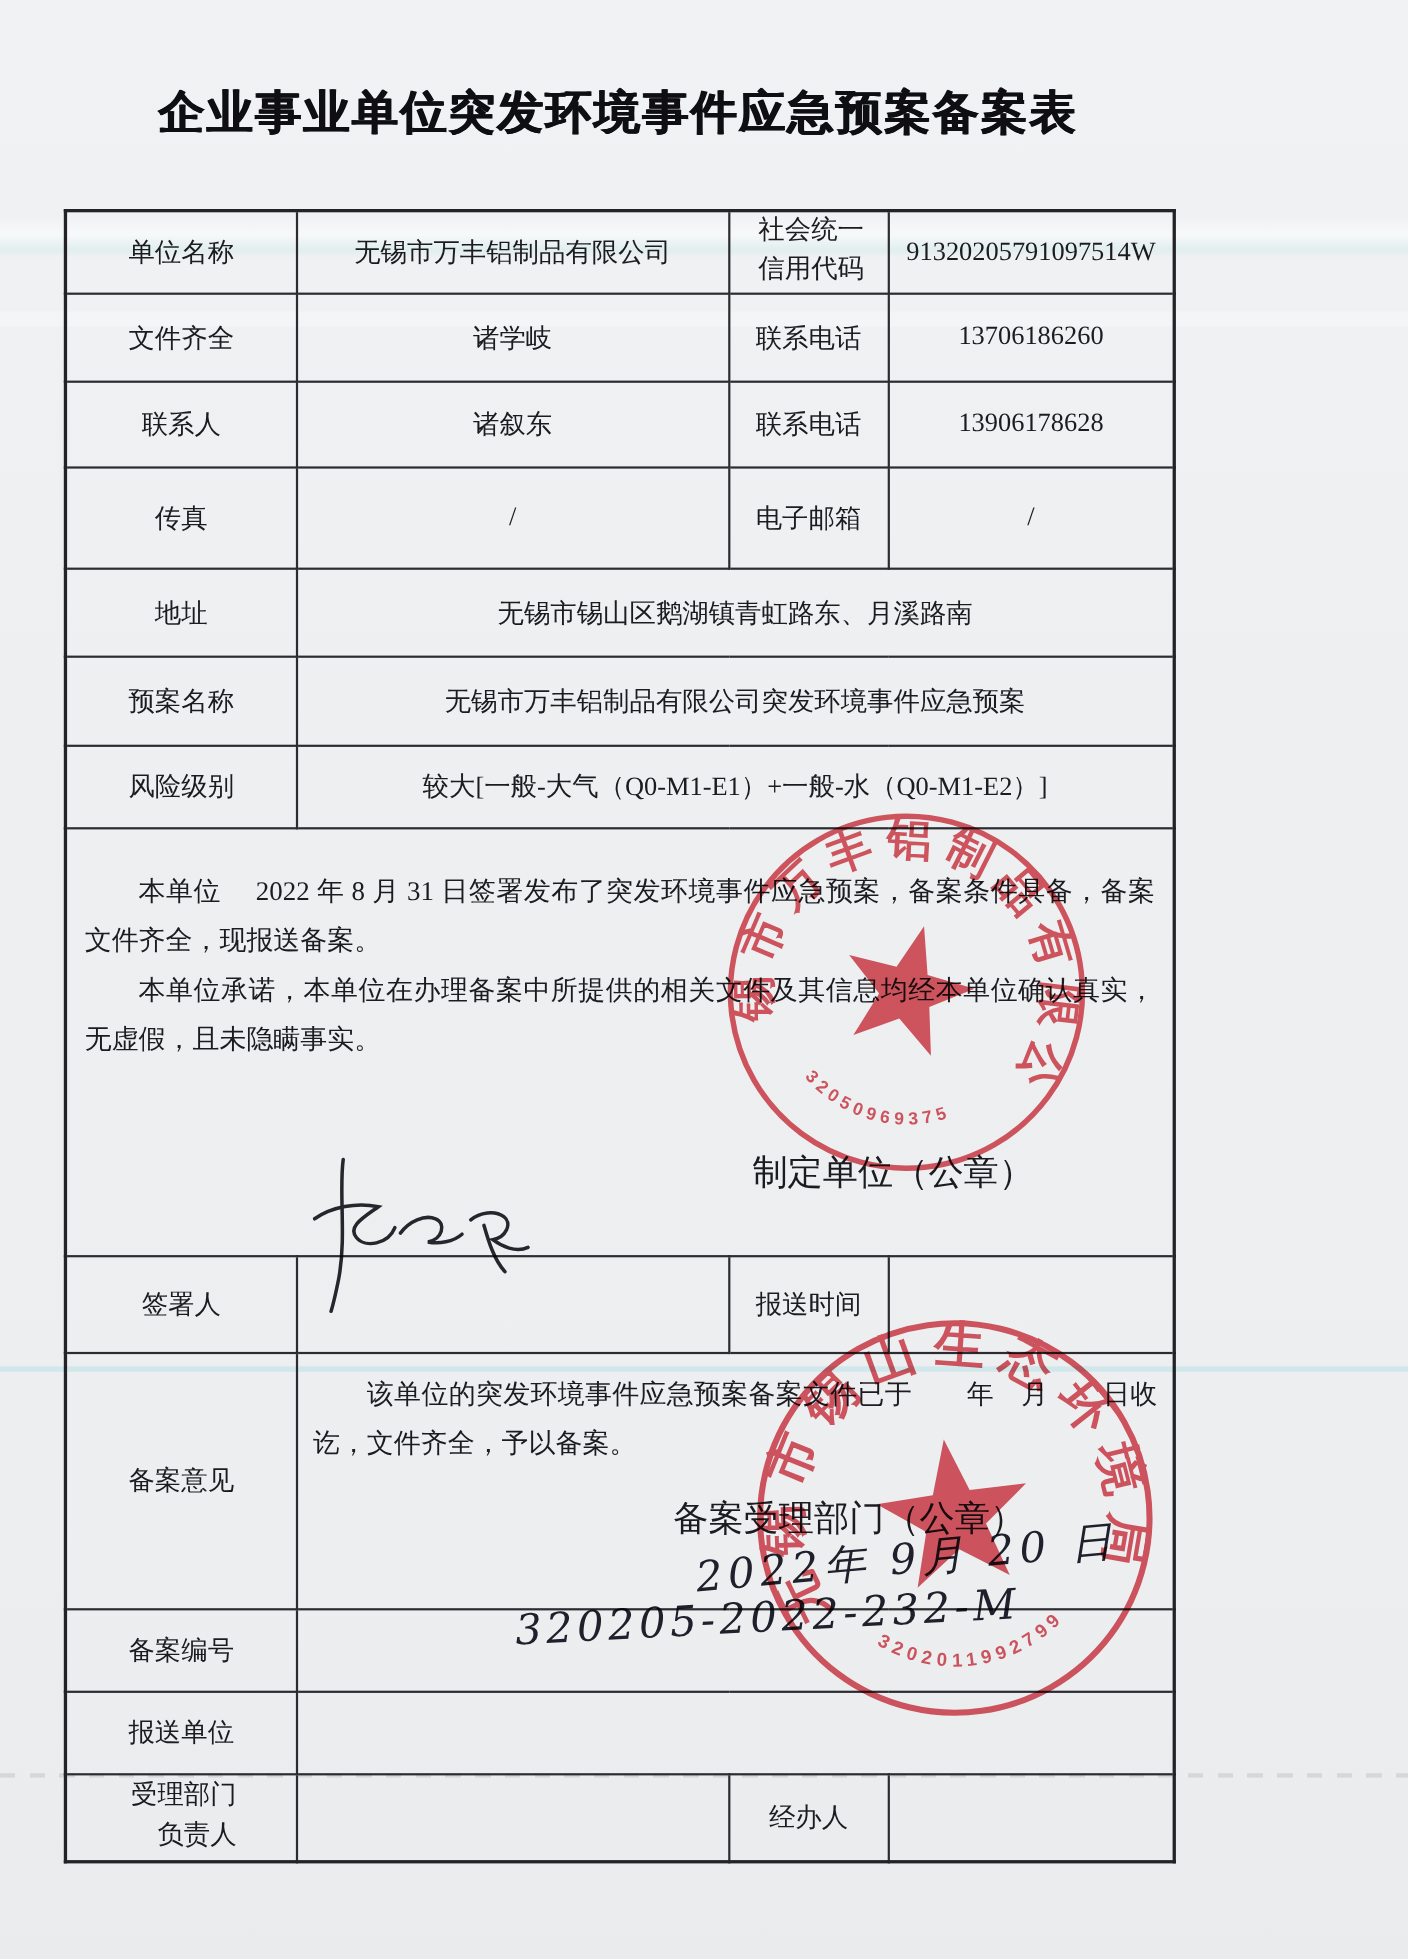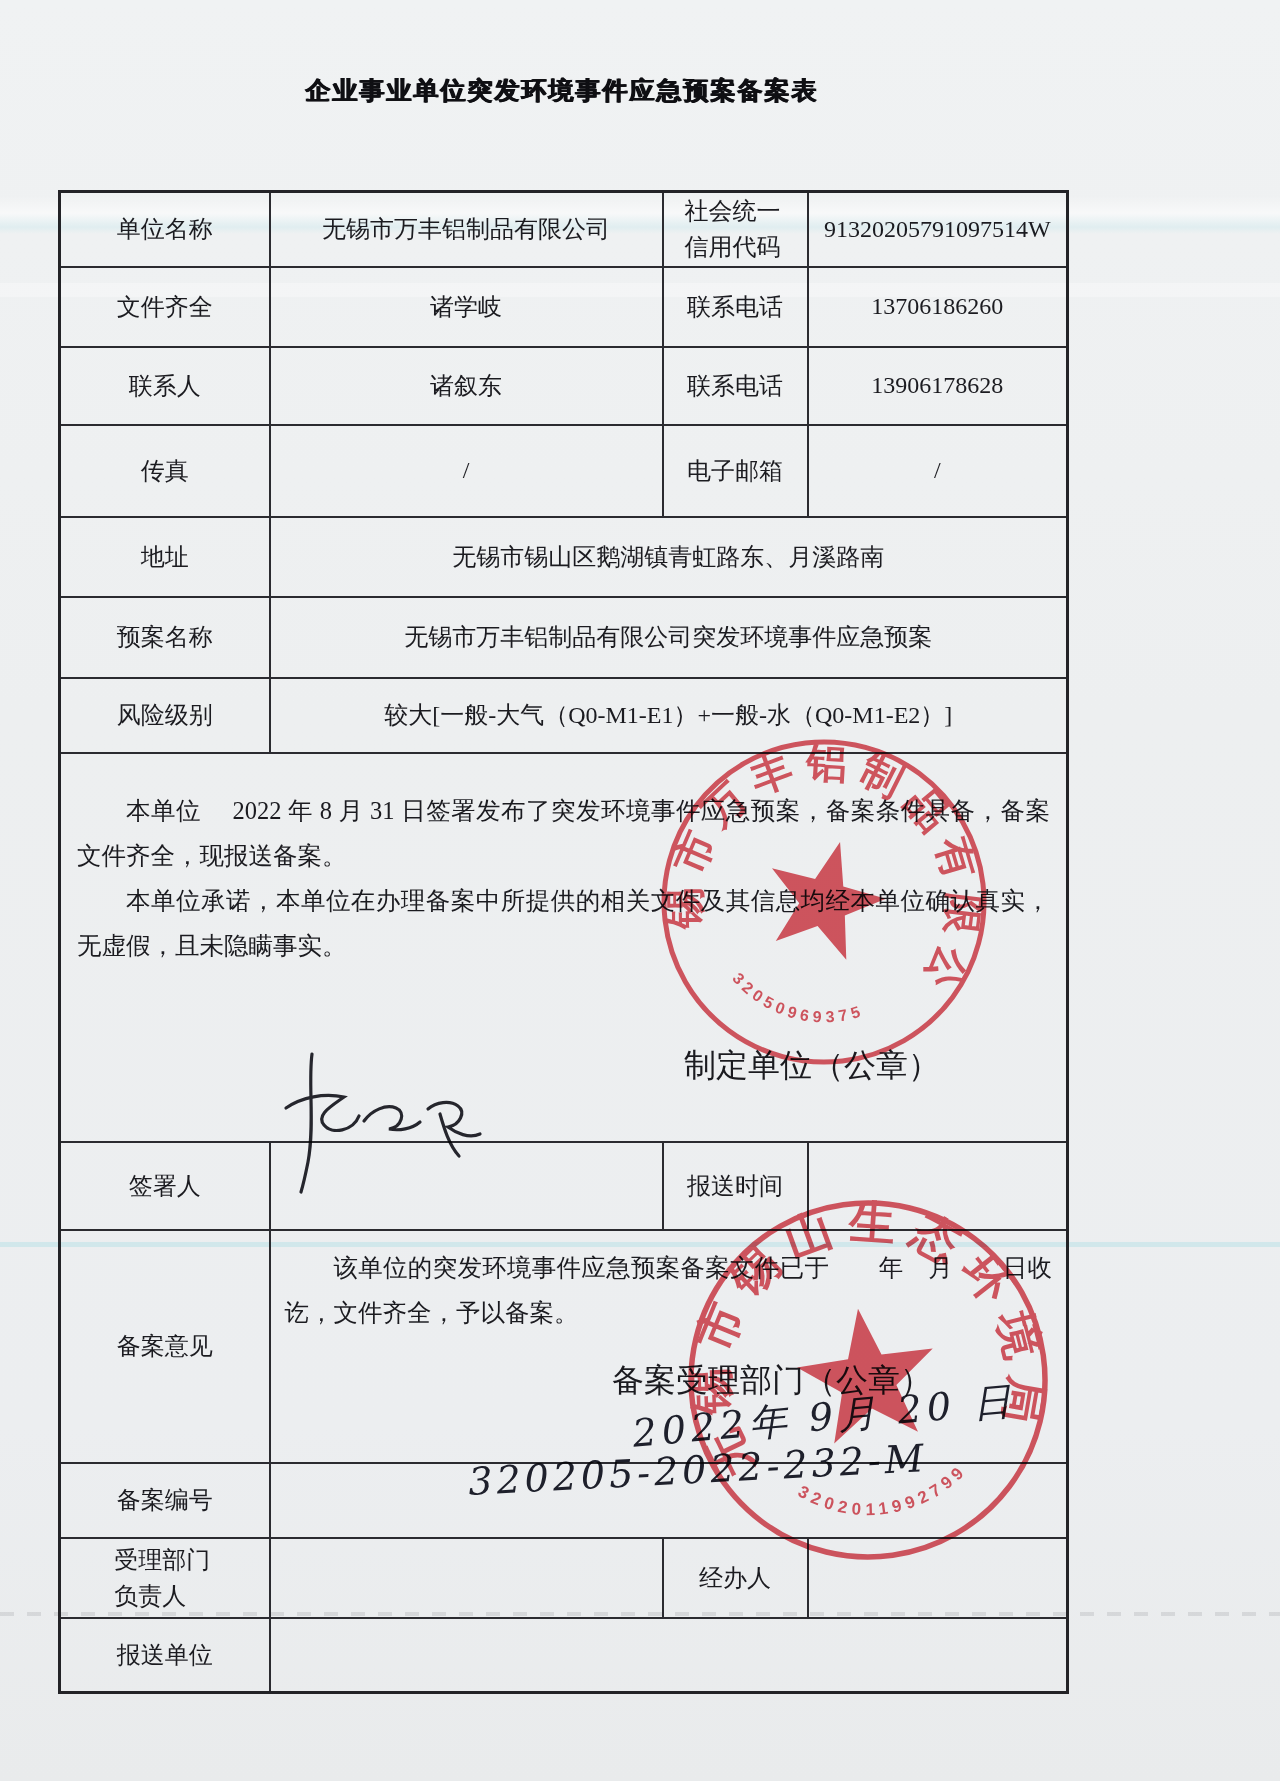--- a/index.html
+++ b/index.html
@@ -13,33 +13,33 @@
   .band{position:absolute; left:0; width:1280px; pointer-events:none;}
   .band1{top:196px; height:38px;
     background:linear-gradient(180deg, rgba(255,255,255,0) 0%, rgba(255,255,255,0.55) 45%, rgba(185,228,234,0.28) 82%, rgba(255,255,255,0) 100%);}
   .band2{top:1242px; height:5px; background:rgba(145,214,224,0.30);}
   .band3{top:283px; height:14px; background:rgba(255,255,255,0.30);}
   .band4{top:1612px; height:4px;
     background:repeating-linear-gradient(90deg, rgba(105,105,112,0.16) 0 14px, rgba(0,0,0,0) 14px 27px);}
   .title{
     position:absolute; top:74px; left:58px; width:1008px;
     text-align:center; font-family:"Liberation Sans","DejaVu Sans",sans-serif;
-    font-weight:bold; font-size:25px; letter-spacing:2px; color:#0f0f13;
+    font-weight:bold; font-size:42px; letter-spacing:2px; color:#0f0f13;
     text-shadow:0.7px 0 0 currentColor, -0.7px 0 0 currentColor;
   }
   table.form{
     position:absolute; left:58px; top:190px; width:1008px;
     border-collapse:collapse; table-layout:fixed;
     border:3px solid #232327;
   }
   td{
     border:2px solid #2b2b30; text-align:center; vertical-align:middle;
     font-size:24px; padding:0 6px; overflow:hidden;
   }
-  .w4{display:inline-block; width:4.2em; line-height:1.5; text-align:left;}
+  .w4{display:inline-block; width:4.2em; line-height:1.5; text-align:right;font-family:Liberation Mono, monospace;}
   .decl{ text-align:left; vertical-align:top; padding:34px 16px 0 16px;}
   .decl p, .opin p{margin:0; text-indent:2em; font-size:24.5px; line-height:45px; text-align:justify;}
   .seal-caption{margin-top:76px; text-align:right; padding-right:110px; font-size:32px;}
   .opin{ text-align:left; vertical-align:top; padding:14px 14px 0 14px;}
   .opin .seal-caption{margin-top:24px; padding-right:120px;}
   .hand{
     position:absolute; font-family:"DejaVu Serif",serif; font-style:italic;
     color:#20222e; mix-blend-mode:multiply; white-space:nowrap;
   }
   .hand-date{left:632px; top:1392px; font-size:38px; letter-spacing:5px; transform:rotate(-5deg);}
@@ -135,30 +135,30 @@
         <p>该单位的突发环境事件应急预案备案文件已于　　年　月　　日收讫，文件齐全，予以备案。</p>
         <div class="seal-caption">备案受理部门（公章）</div>
       </td>
     </tr>
 
     <tr style="height:75px">
       <td>备案编号</td>
       <td colspan="3"></td>
     </tr>
 
-    <tr style="height:80px">
-      <td><span class="w4">受理部门负责人</span></td>
-      <td></td>
-      <td>经办人</td>
-      <td></td>
-    </tr>
-
     <tr style="height:75px">
       <td>报送单位</td>
       <td colspan="3"></td>
+    </tr>
+
+    <tr style="height:80px">
+      <td><span class="w4">受理部门负责人</span></td>
+      <td></td>
+      <td>经办人</td>
+      <td></td>
     </tr>
   </tbody>
     </table>
 
   <svg class="sig-svg" width="250" height="150" viewBox="0 0 250 150">
     <g fill="none" stroke="#16161f" stroke-width="3.2" stroke-linecap="round" opacity="0.92">
       <path d="M54 4 C50 34 57 74 50 112 C48 122 46 132 43 142"></path>
       <path d="M28 58 C44 47 66 43 86 47 C72 57 58 65 66 75 C74 85 95 81 101 66"></path>
       <path d="M106 71 C114 60 128 54 138 58 C148 62 144 77 131 79 C141 81 154 79 162 72"></path>
       <path d="M170 59 C178 52 192 50 200 56 C208 62 202 75 190 77 C198 83 211 89 222 84"></path>

